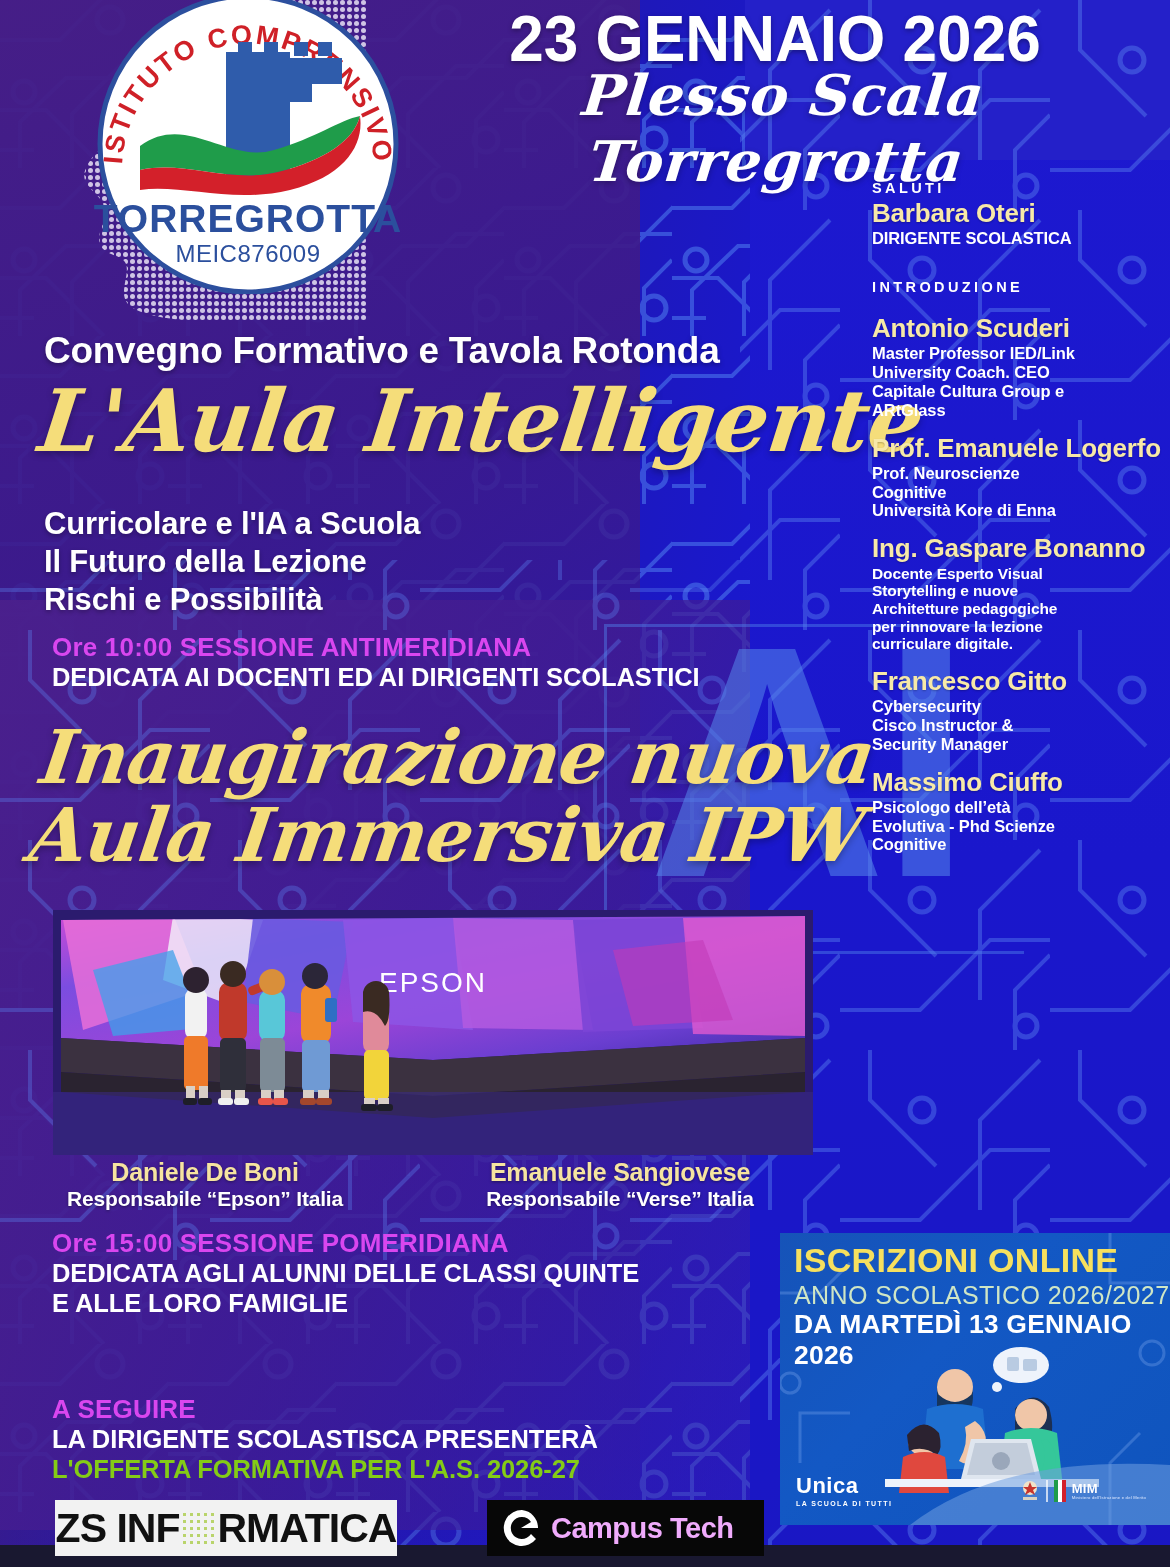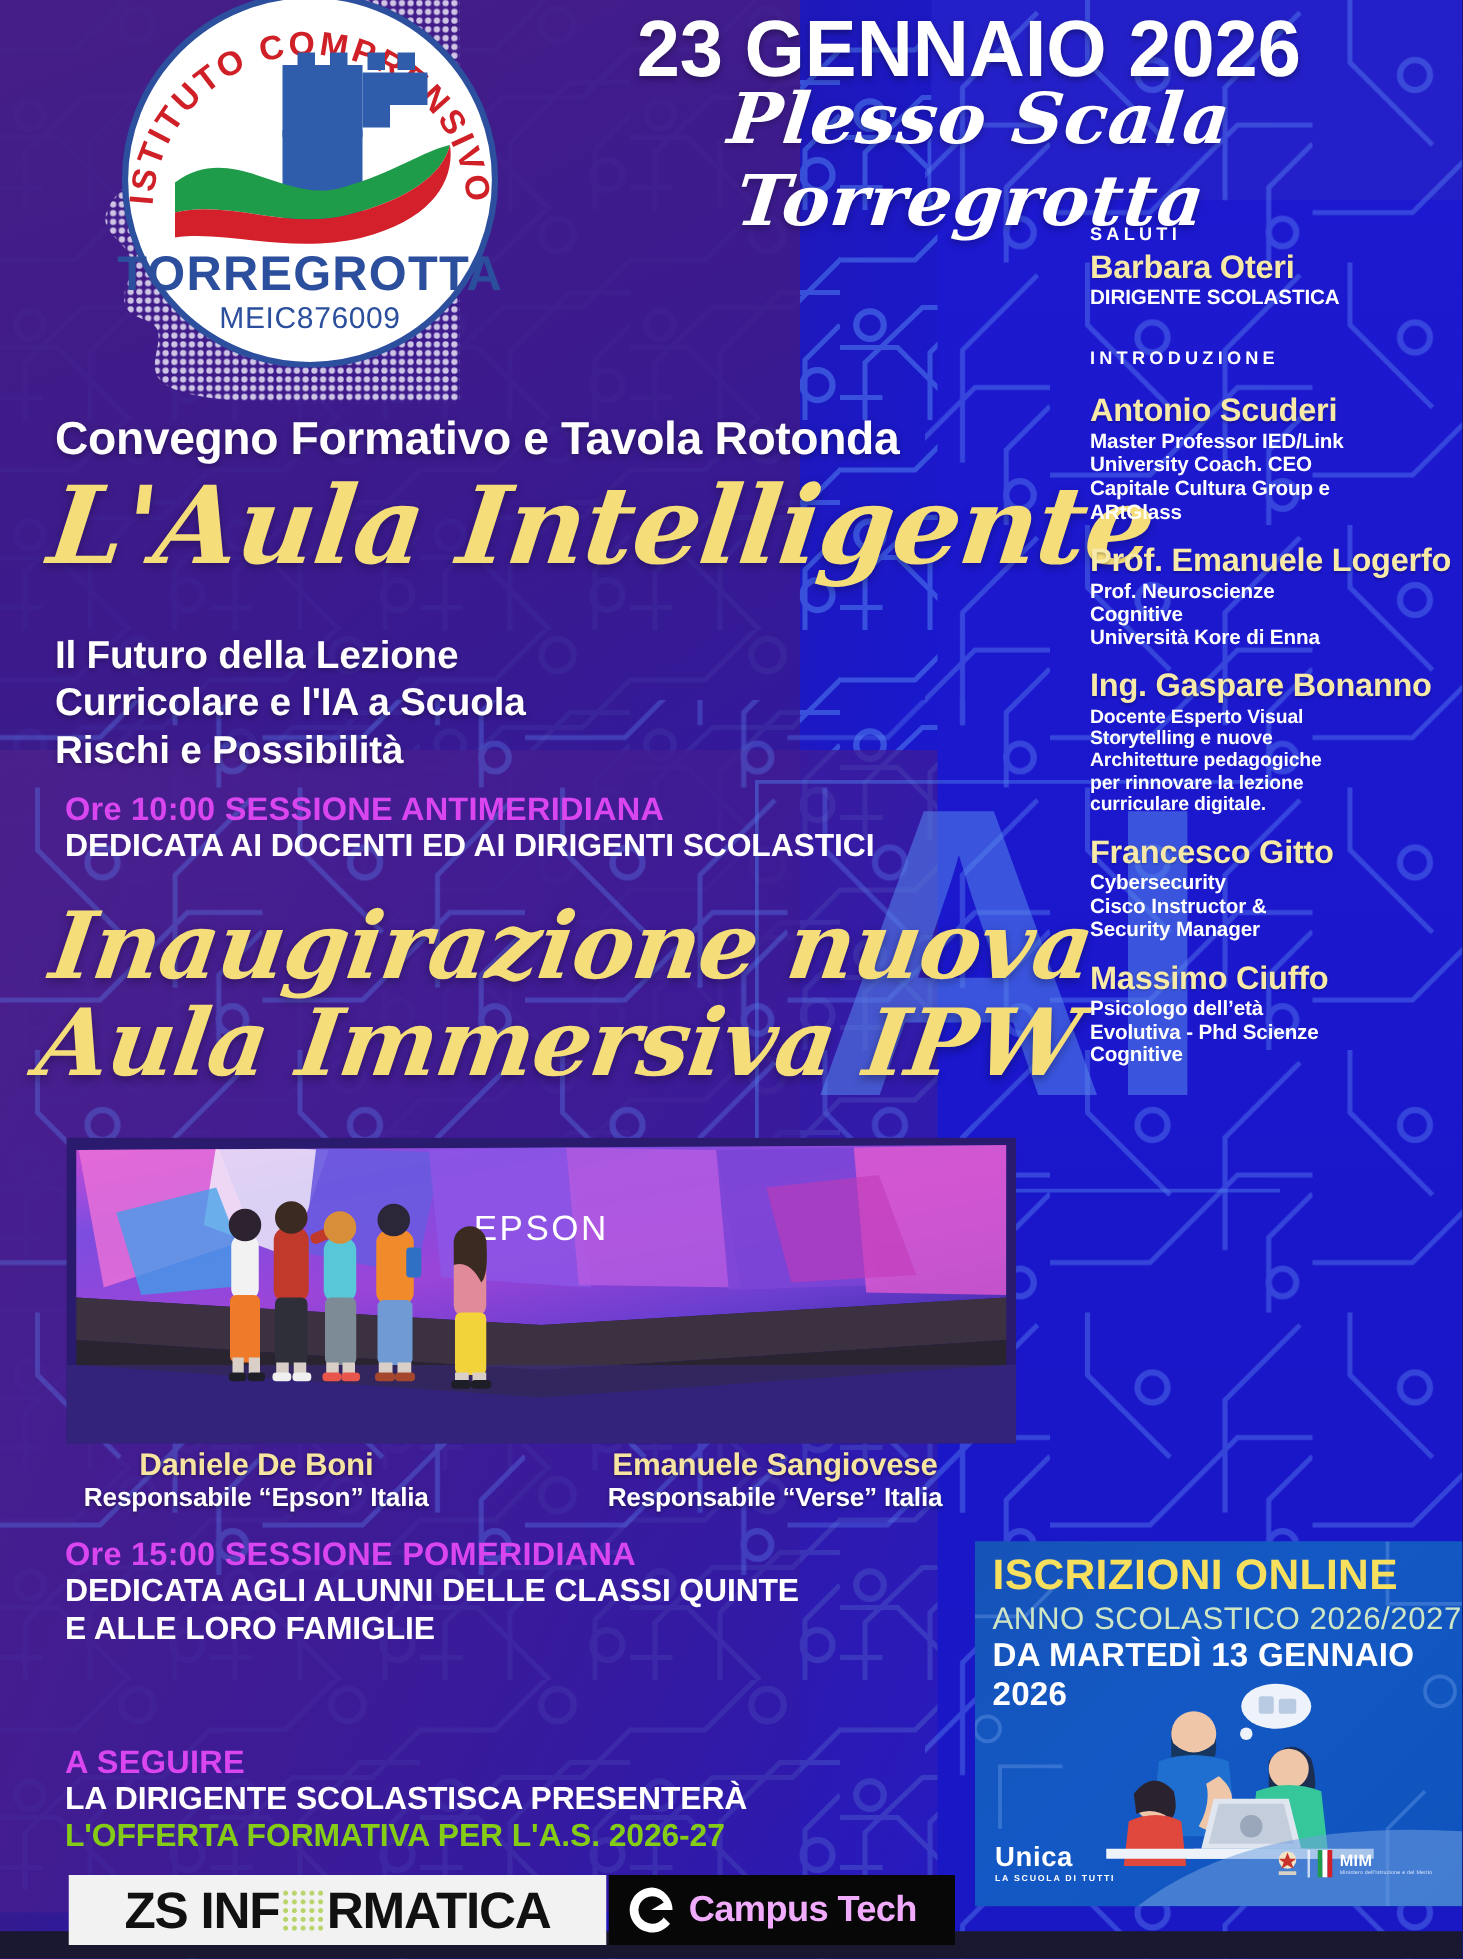--- a/index.html
+++ b/index.html
@@ -208,21 +208,21 @@
   .unica .u1{font-size:22px;font-weight:700;letter-spacing:.5px;line-height:1;}
   .unica .u2{font-size:7px;font-weight:700;letter-spacing:1.4px;margin-top:3px;}
   .mim{
     position:absolute;right:24px;bottom:22px;display:flex;align-items:center;gap:6px;
   }
   .mim .mim-t{font-size:13px;font-weight:700;color:#fff;letter-spacing:.3px;line-height:1;}
   .mim .mim-s{font-size:4.2px;color:#dde8ff;letter-spacing:.2px;line-height:1.25;}
 
   
   .sp-zs{
-    position:absolute;left:55px;top:1500px;width:430px;height:56px;
+    position:absolute;left:55px;top:1500px;width:342px;height:56px;
     background:#f2f2f2;display:flex;align-items:center;justify-content:center;
   }
   .sp-zs span{
     font-size:41px;font-weight:700;color:#111;letter-spacing:-1px;
     display:flex;align-items:center;
   }
   .sp-ct{
     position:absolute;left:487px;top:1500px;width:277px;height:56px;
     background:#070707;display:flex;align-items:center;gap:8px;padding-left:14px;
   }
@@ -329,22 +329,22 @@
       <text x="170" y="268" text-anchor="middle" font-family="Liberation Sans, sans-serif" font-size="24" font-weight="400" fill="#2b4f9d" letter-spacing=".5">MEIC876009</text>
     </svg>
   </div>
 
   <div class="date-line">23 GENNAIO 2026</div>
   <div class="place-line">Plesso Scala Torregrotta</div>
 
   <div class="heading-1">Convegno Formativo e Tavola Rotonda</div>
   <div class="script-title">L'Aula Intelligente</div>
   <div class="sub-3">
+    <div>Curricolare e l'IA a Scuola</div>
     <div>Il Futuro della Lezione</div>
-    <div>Curricolare e l'IA a Scuola</div>
     <div>Rischi e Possibilità</div>
   </div>
 
   <div class="sess-morning">
     <p class="sess-time">Ore 10:00 SESSIONE ANTIMERIDIANA</p>
     <p class="sess-desc">DEDICATA AI DOCENTI ED AI DIRIGENTI SCOLASTICI</p>
   </div>
 
   <div class="script-title2">
     <div>Inaugirazione nuova</div>

